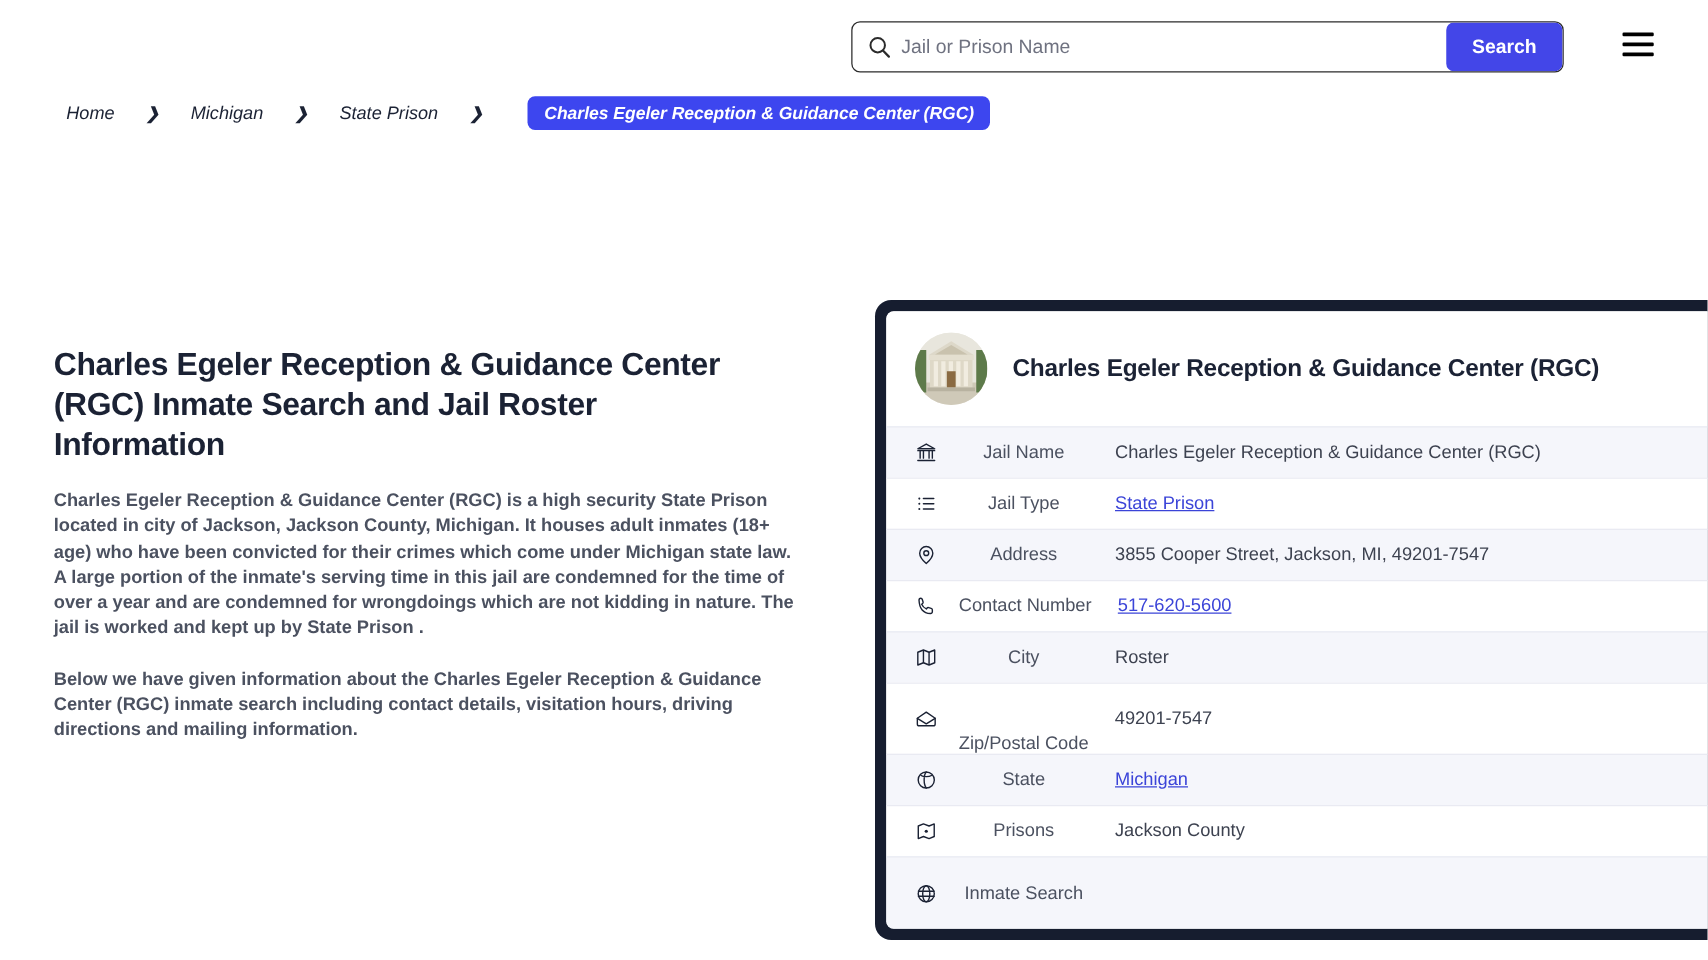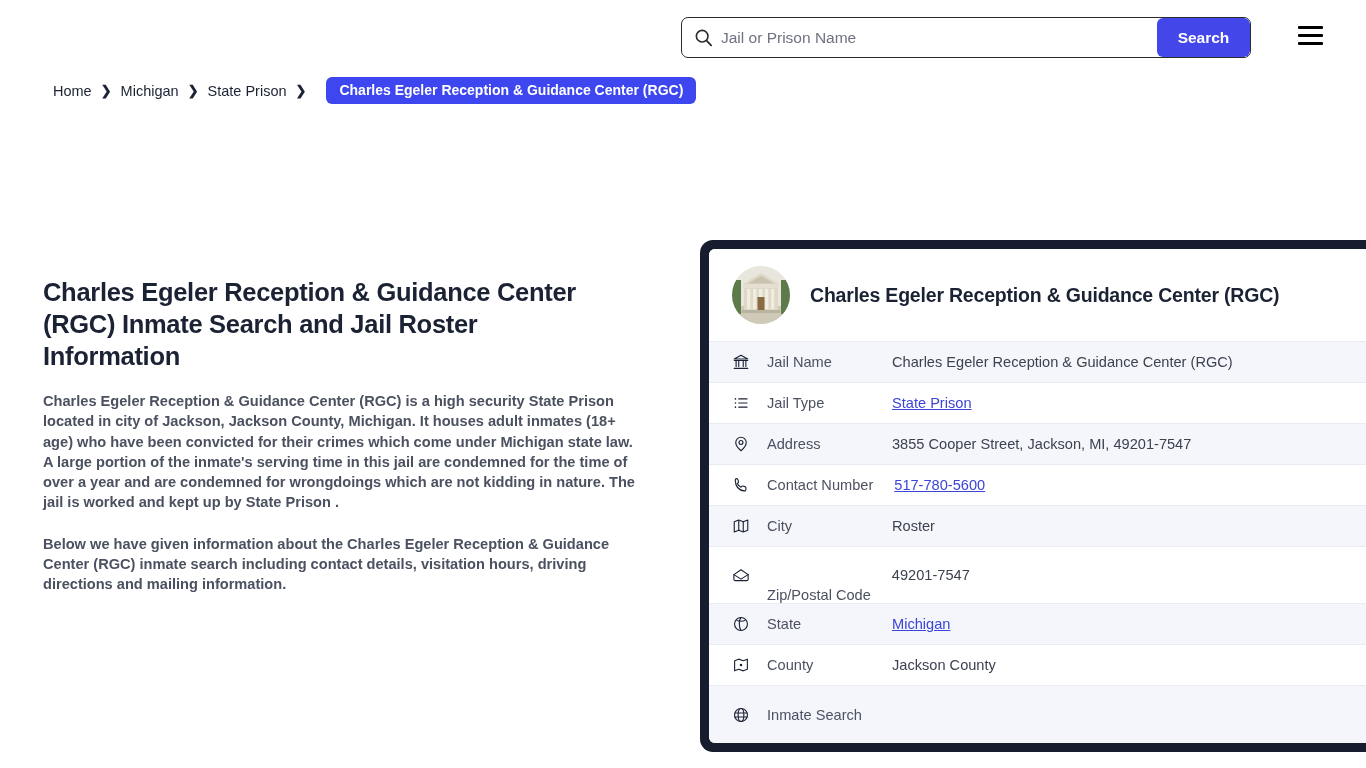--- a/index.html
+++ b/index.html
@@ -98,22 +98,23 @@
     border-radius: 1px;
   }
 
   
   .breadcrumb {
     position: absolute;
     left: 53px;
     top: 77px;
     display: flex;
     align-items: center;
-    gap: 0;
+    gap: 16px;
     font-size: 14.5px;
+    font-style: italic;
   }
   .bc-link {
     color: #1b2234;
     text-decoration: none;
     font-weight: 500;
   }
   .bc-sep {
     display: inline-block;
     margin: 0 9px;
     color: #1b2234;
@@ -230,21 +231,21 @@
   .row-value.link,
   .row-value a {
     color: #3b44d8;
     text-decoration: underline;
     cursor: pointer;
   }
   .row.tall { min-height: 58px; align-items: center; }
   .row.tall .row-value { line-height: 23px; max-width: 440px; }
 
   
-  .row-label { width: 114px; }
+  .row-label { width: 114px; text-align: center; }
   .row.contact .row-label { width: auto; }
   .row.zip .row-label { width: auto; margin-top: 40px; }
 </style>
 </head>
 <body>
 
 <header class="site-header">
 
 
   <div class="search-wrap">
@@ -347,21 +348,21 @@
         <span class="row-value">3855 Cooper Street, Jackson, MI, 49201-7547</span>
       </div>
 
       <div class="row plain contact">
         <span class="row-icon">
           <svg viewBox="0 0 24 24" fill="none" stroke="#1b2234" stroke-width="1.5" stroke-linecap="round" stroke-linejoin="round">
             <path d="M6.2 3.5c.9 0 1.4.6 1.6 1.3l.8 2.6c.2.7 0 1.3-.5 1.7l-1 .8c1 2.2 2.8 4 5 5l.8-1c.4-.5 1-.7 1.7-.5l2.6.8c.7.2 1.3.7 1.3 1.6v2.1c0 1.1-.9 2-2 1.9C9.4 19.3 4.7 14.6 4.3 5.5c0-1.1.8-2 1.9-2z"></path>
           </svg>
         </span>
         <span class="row-label">Contact Number</span>
-        <a class="row-value link" href="#">517-780-5600</a>
+        <a class="row-value link" href="#">517-620-5600</a>
       </div>
 
       <div class="row alt">
         <span class="row-icon">
           <svg viewBox="0 0 24 24" fill="none" stroke="#1b2234" stroke-width="1.5" stroke-linejoin="round">
             <path d="M3 6.4l6-2.4 6 2.4 6-2.4v13.6l-6 2.4-6-2.4-6 2.4z"></path>
             <path d="M9 4v13.6M15 6.4V20"></path>
           </svg>
         </span>
         <span class="row-label">City</span>
@@ -390,21 +391,21 @@
         <a class="row-value link" href="#">Michigan</a>
       </div>
 
       <div class="row plain">
         <span class="row-icon">
           <svg viewBox="0 0 24 24" fill="none" stroke="#1b2234" stroke-width="1.5" stroke-linejoin="round">
             <path d="M3.5 6.4l5.5-2.2 6 2.2 5.5-2.2v13.4l-5.5 2.2-6-2.2-5.5 2.2z"></path>
             <circle cx="12" cy="12" r="1.7" fill="#1b2234" stroke="none"></circle>
           </svg>
         </span>
-        <span class="row-label">County</span>
+        <span class="row-label">Prisons</span>
         <span class="row-value">Jackson County</span>
       </div>
 
       <div class="row alt tall">
         <span class="row-icon">
           <svg viewBox="0 0 24 24" fill="none" stroke="#1b2234" stroke-width="1.5" stroke-linecap="round" stroke-linejoin="round">
             <circle cx="12" cy="12" r="8.6"></circle>
             <ellipse cx="12" cy="12" rx="3.8" ry="8.6"></ellipse>
             <path d="M3.6 9.3h16.8M3.6 14.7h16.8"></path>
           </svg>

